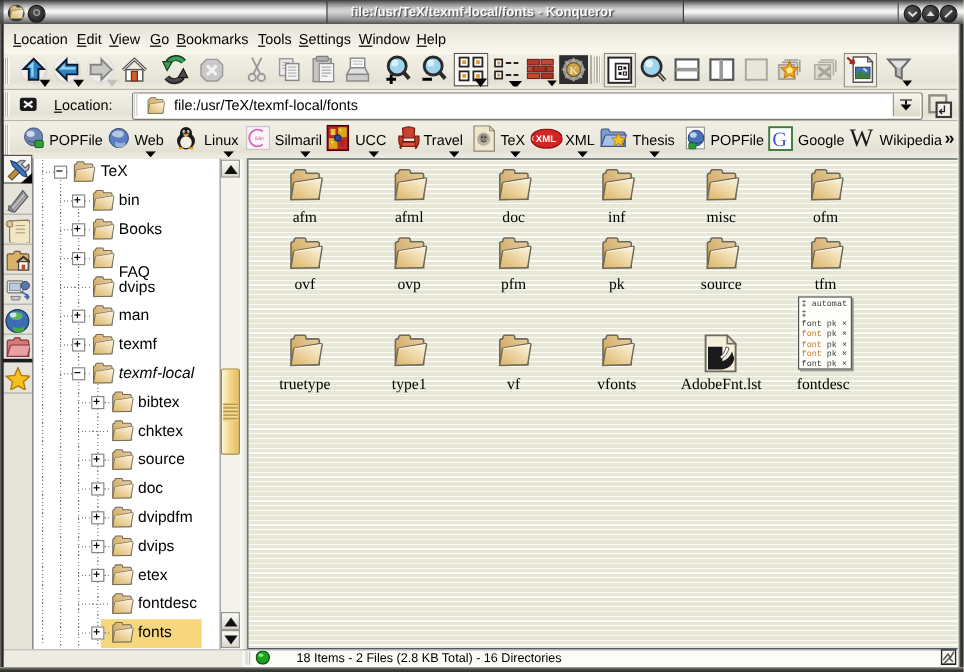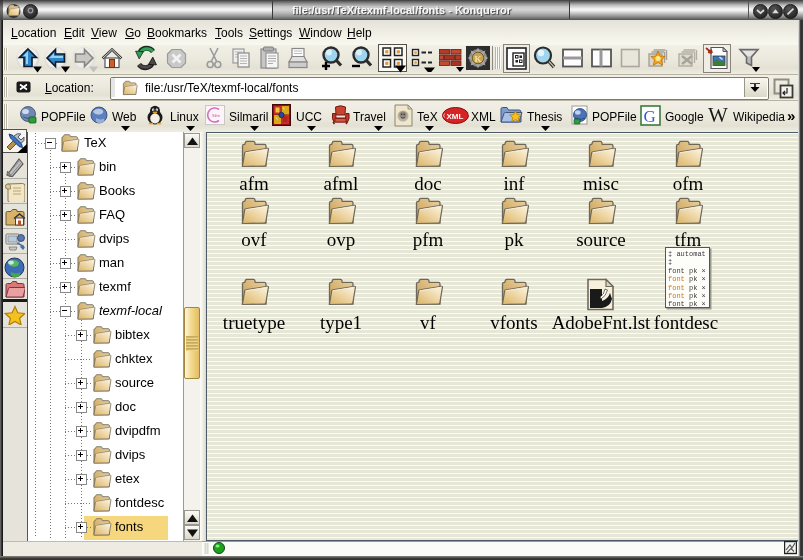--- a/index.html
+++ b/index.html
@@ -39,21 +39,21 @@
 #br{position:absolute;left:798px;top:20px;width:5px;height:536px;background:linear-gradient(to right,#fdfdf8 0%,#2a2a2a 55%,#3c3c3c 100%);}
 #bb{position:absolute;left:0;top:556px;width:803px;height:4px;background:linear-gradient(to bottom,#8a8880 0%,#3a3a36 60%,#2e2e2a 100%);}
 
 #status{position:absolute;left:202px;top:541px;width:597px;height:15px;background:#fbfbf7;border-top:1px solid #999;font-size:12px;}
 #leftbottom{position:absolute;left:2px;top:541px;width:200px;height:15px;background:#eeece2;border-top:1px solid #bbb;}
 .exp{position:absolute;width:9px;height:9px;background:#fff;border:1px solid #888;}
 .exp:before{content:"";position:absolute;left:1px;top:3px;width:5px;height:1px;background:#000;}
 .exp.plus:after{content:"";position:absolute;left:3px;top:1px;width:1px;height:5px;background:#000;}
 .vg{position:absolute;width:1px;background:repeating-linear-gradient(to bottom,#777 0,#777 1px,transparent 1px,transparent 3px);}
 .hg{position:absolute;height:1px;background:repeating-linear-gradient(to right,#777 0,#777 1px,transparent 1px,transparent 3px);}
-.flbl{position:absolute;width:86px;text-align:center;font-family:"Liberation Serif",serif;font-size:19px;color:#000;}
+.flbl{position:absolute;width:86px;text-align:center;font-family:"Liberation Serif",serif;font-size:13px;color:#000;}
 .sbb{position:absolute;left:184px;width:16px;background:linear-gradient(to bottom,#fafaf6,#dad8cc);border:1px solid #9a978c;box-sizing:border-box;}
 
 </style></head><body>
 <svg width="0" height="0" style="position:absolute">
 <defs>
 <linearGradient id="gfb" x1="0" y1="1" x2="1" y2="0">
   <stop offset="0" stop-color="#c89c50"></stop>
         <stop offset="1" stop-color="#ead1a0"></stop>
 </linearGradient>
 <linearGradient id="gff" x1="0.1" y1="0.9" x2="0.8" y2="0.1">
@@ -502,21 +502,21 @@
 <svg class="ticon" style="left:75px;top:181px" width="21" height="20">
         <use href="#fldr" width="21" height="20"></use>
       </svg>
 <span style="position:absolute;left:99px;top:183px;font-size:13px;">Books</span>
 <div class="hg" style="left:50px;top:215px;width:10.0px"></div>
 <div class="exp plus" style="left:60px;top:209.5px"></div>
 <div class="hg" style="left:71px;top:215px;width:4px"></div>
 <svg class="ticon" style="left:75px;top:205px" width="21" height="20">
         <use href="#fldr" width="21" height="20"></use>
       </svg>
-<span style="position:absolute;left:99px;top:207px;font-size:13px;">FAQ</span>
+<span style="position:absolute;left:99px;top:219px;font-size:13px;">FAQ</span>
 <div class="hg" style="left:50px;top:239px;width:25px"></div>
 <svg class="ticon" style="left:75px;top:229px" width="21" height="20">
         <use href="#fldr" width="21" height="20"></use>
       </svg>
 <span style="position:absolute;left:99px;top:231px;font-size:13px;">dvips</span>
 <div class="hg" style="left:50px;top:263px;width:10.0px"></div>
 <div class="exp plus" style="left:60px;top:257.5px"></div>
 <div class="hg" style="left:71px;top:263px;width:4px"></div>
 <svg class="ticon" style="left:75px;top:253px" width="21" height="20">
         <use href="#fldr" width="21" height="20"></use>
@@ -692,20 +692,21 @@
 <div class="sbb" style="top:525px;height:15px"><svg width="15" height="15">
           <path d="M7.5,11 L13,3.5 L2,3.5 Z" fill="#111"></path>
         </svg></div>
 </div>
 <div id="statstuff" style="position:absolute;left:0;top:0;width:803px;height:560px;z-index:6;pointer-events:none">
 <div style="position:absolute;left:204px;top:543px;width:5px;height:11px;background:repeating-linear-gradient(to right,#d8d6cc 0,#f8f8f4 1px,#b8b6ac 2px)"></div>
 <svg class="ticon" style="left:213px;top:542px" width="12" height="12">
         <circle cx="6" cy="6" r="5.5" fill="#1da21d" stroke="#0c4a0c" stroke-width="1"></circle>
         <ellipse cx="4.5" cy="4" rx="2" ry="1.5" fill="#8ae88a"></ellipse>
       </svg>
+<span style="position:absolute;left:247px;top:543px;font-size:10.5px;white-space:nowrap">18 Items - 2 Files (2.8 KB Total) - 16 Directories</span>
 <svg class="ticon" style="left:784px;top:541px" width="13" height="14">
         <rect x="0.5" y="0.5" width="12" height="12" fill="#f4f4f0" stroke="#222" stroke-width="1.4"></rect>
         <path d="M2,9 L6,4 L8,7 L11,2 M3,11.5 L7,7.5 L10,10.5" stroke="#555" stroke-width="1.2" fill="none"></path>
       </svg>
 </div>
   <div id="leftbottom"></div>
   <div id="status"></div>
   <div id="bl"></div>
     <div id="br"></div>
     <div id="bb"></div>

